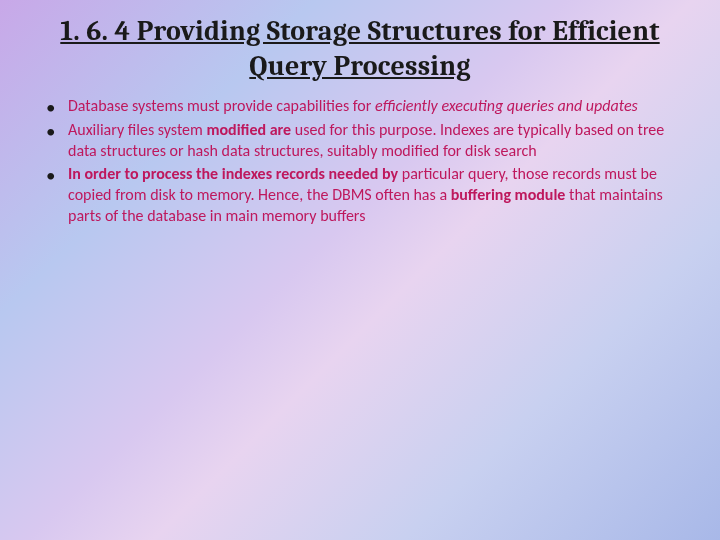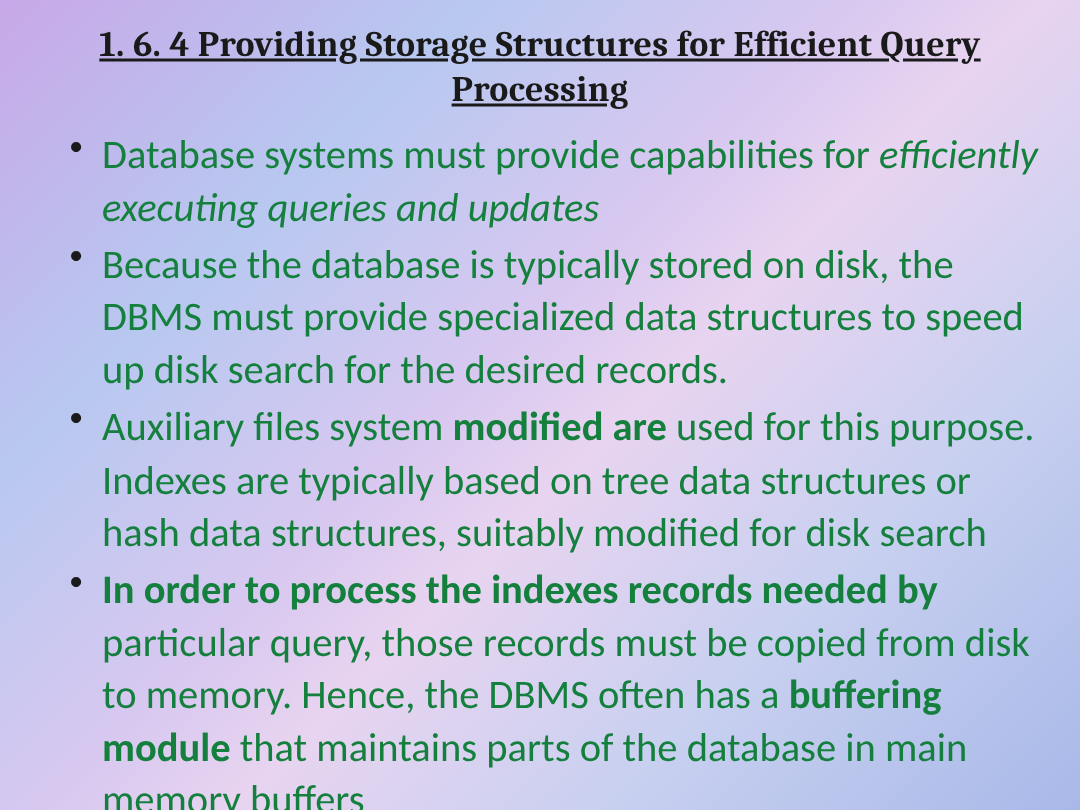--- a/index.html
+++ b/index.html
@@ -18,39 +18,39 @@
         #c8d0f0 75%,
         #a8b8e8 100%);
       font-family: Calibri, 'Segoe UI', Arial, sans-serif;
       overflow: hidden;
     }
     .slide {
       padding: 14px 24px 20px 24px;
     }
     .title {
       text-align: center;
-      font-size: 24px;
+      font-size: 28px;
       font-weight: bold;
       text-decoration: underline;
       color: #1a1a1a;
       line-height: 1.25;
       margin-bottom: 12px;
       font-family: Cambria, Georgia, serif;
       letter-spacing: 0.2px;
     }
     .bullet-list {
       list-style: none;
       padding-left: 22px;
     }
     .bullet-list li {
       position: relative;
       padding-left: 22px;
-      font-size: 27px;
+      font-size: 16px;
       line-height: 1.3;
-      color: #15803d;
+      color: #be185d;
       margin-bottom: 3px;
     }
     .bullet-list li::before {
       content: "•";
       position: absolute;
       left: 0;
       top: 0;
       font-size: 19px;
       color: #1a1a1a;
     }
@@ -64,22 +64,19 @@
 </head>
 <body>
 
 <div class="slide">
   <h1 class="title">1. 6. 4 Providing Storage Structures for Efficient Query Processing</h1>
   <ul class="bullet-list">
     <li>
       <span>Database systems must provide capabilities for </span><span class="italic">efficiently executing queries and updates</span>
     </li>
     <li>
-      <span>Because the database is typically stored on disk, the DBMS must provide specialized data structures to speed up disk search for the desired records.</span>
-    </li>
-    <li>
       <span>Auxiliary files system </span><span class="bold">modified are </span><span>used for this purpose. Indexes are typically based on tree data structures or hash data structures, suitably modified for disk search</span>
     </li>
     <li>
       <span> </span><span class="bold">In order to process the indexes records needed by </span><span> particular query, those records must be copied from disk to memory. Hence, the DBMS often has a </span><span class="bold">buffering module </span><span>that maintains parts of the database in main memory buffers</span>
     </li>
   </ul>
 </div>
 
 </body></html>

